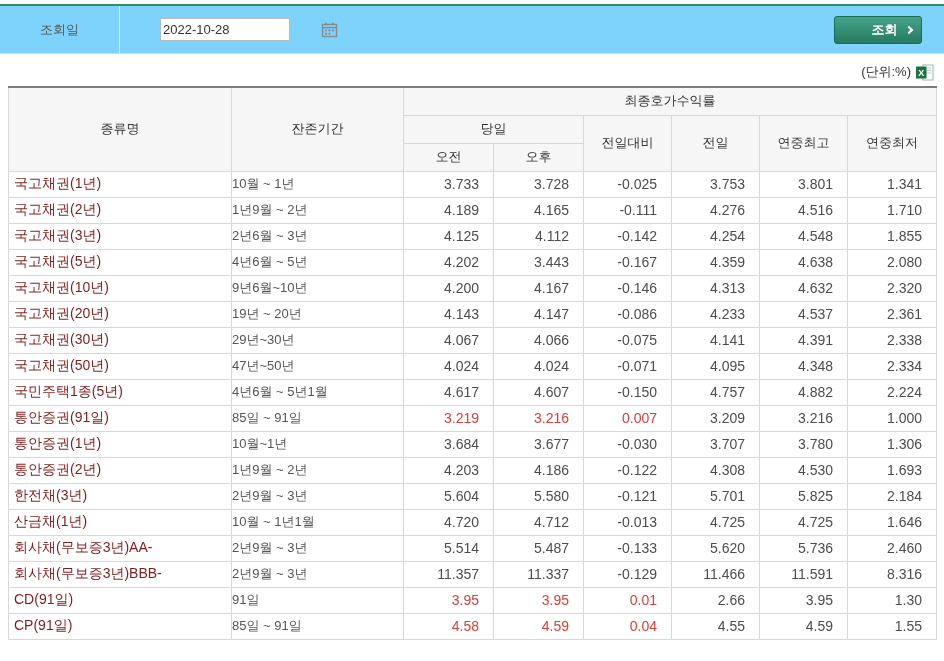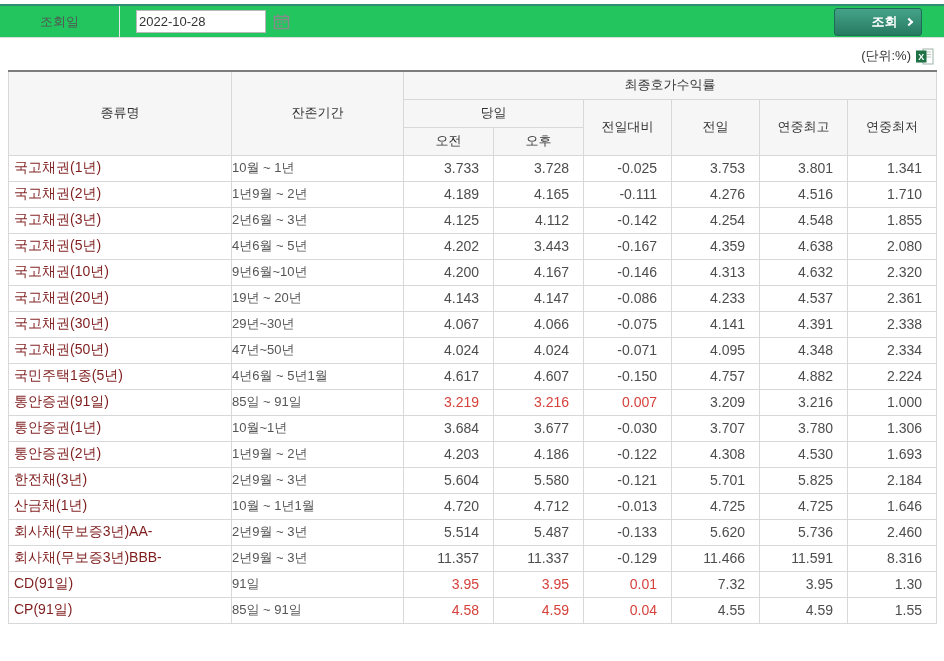--- a/index.html
+++ b/index.html
@@ -9,24 +9,25 @@
     background: #fff;
     font-family: "Liberation Sans", "DejaVu Sans", sans-serif;
     color: #444;
   }
   .page { width: 944px; padding-top: 4px; }
 
   
   .query-bar {
     border-top: 2px solid #2f8c75;
     border-bottom: 1px solid #dcdcdc;
-    background: #22c55e;
-    height: 34px;
+    background: #7dd3fc;
+    height: 50px;
     display: flex;
     align-items: center;
+    gap: 24px;
   }
   .label-box {
     width: 120px;
     align-self: stretch;
     display: flex; align-items: center; justify-content: center;
     border-right: 1px solid #e8e8e8;
     font-size: 13px; color: #555;
   }
   .date-input {
     margin-left: 16px;
@@ -317,21 +318,21 @@
     <td class="num">11.466</td>
     <td class="num">11.591</td>
     <td class="num">8.316</td>
   </tr>
         <tr>
     <td class="name">CD(91일)</td>
     <td class="center">91일</td>
     <td class="num up">3.95</td>
     <td class="num up">3.95</td>
     <td class="num up">0.01</td>
-    <td class="num">7.32</td>
+    <td class="num">2.66</td>
     <td class="num">3.95</td>
     <td class="num">1.30</td>
   </tr>
         <tr>
     <td class="name">CP(91일)</td>
     <td class="center">85일 ~ 91일</td>
     <td class="num up">4.58</td>
     <td class="num up">4.59</td>
     <td class="num up">0.04</td>
     <td class="num">4.55</td>

